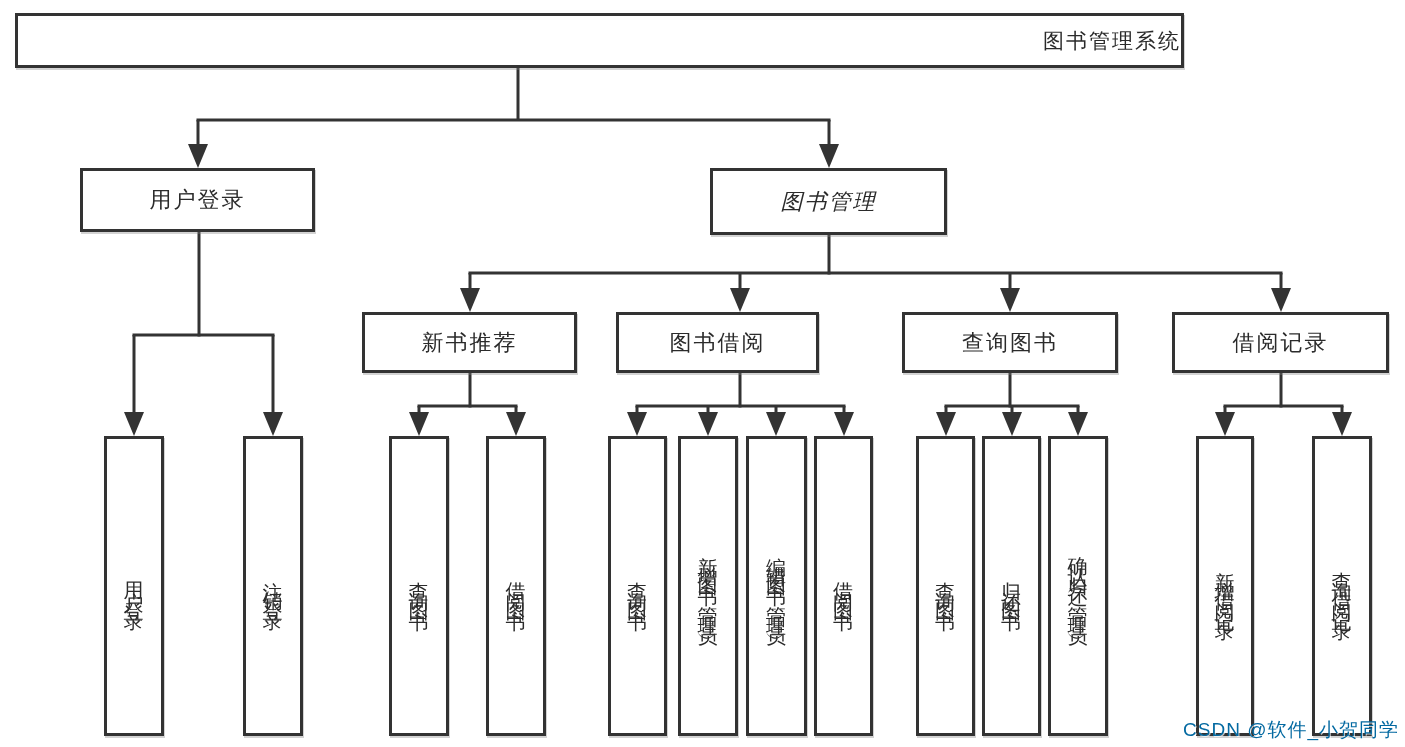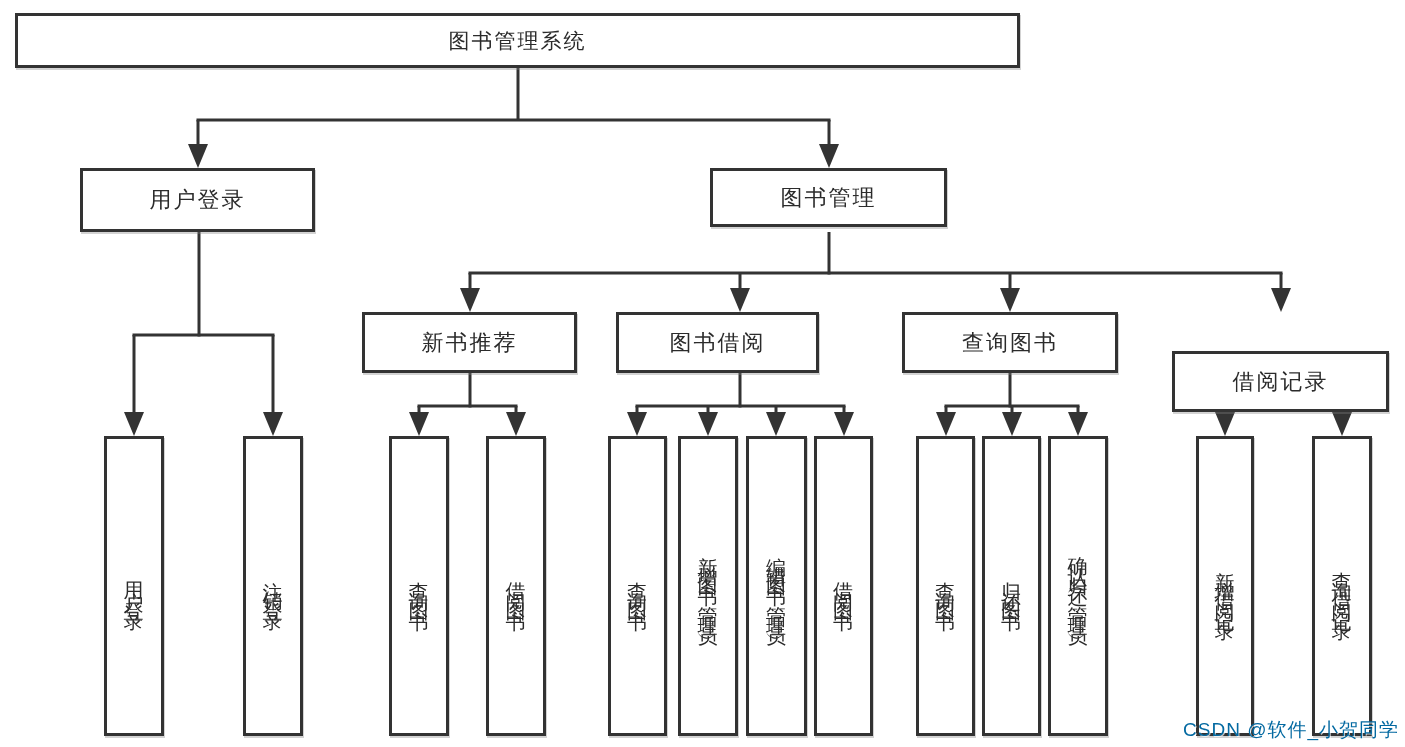--- a/index.html
+++ b/index.html
@@ -103,41 +103,41 @@
   <g>
     <line class="cline" x1="1281" y1="373" x2="1281" y2="407.5"></line>
     <line class="cline" x1="1223.5" y1="406" x2="1343.5" y2="406"></line>
     <line class="cline" x1="1225" y1="406" x2="1225" y2="416"></line>
     <polygon class="ahead" points="1215,412 1235,412 1225,436"></polygon>
     <line class="cline" x1="1342" y1="406" x2="1342" y2="416"></line>
     <polygon class="ahead" points="1332,412 1352,412 1342,436"></polygon>
   </g>
 </svg>
 
-<div class="node" style="left:15px; top:13px; width:1005px; height:55px;">
+<div class="node" style="left:15px; top:13px; width:1169px; height:55px;justify-content:flex-end;">
   <span class="root-label">图书管理系统</span>
 </div>
 
 <div class="node" style="left:80px; top:168px; width:235px; height:64px;">
   <span class="h-label">用户登录</span>
 </div>
-<div class="node" style="left:710px; top:168px; width:237px; height:59px;">
+<div class="node" style="left:710px; top:168px; width:237px; height:67px;font-style:italic;">
   <span class="h-label">图书管理</span>
 </div>
 
 <div class="node" style="left:362px; top:312px; width:215px; height:61px;align-items:center;">
   <span class="h-label">新书推荐</span>
 </div>
 <div class="node" style="left:616px; top:312px; width:203px; height:61px;">
   <span class="h-label">图书借阅</span>
 </div>
 <div class="node" style="left:902px; top:312px; width:216px; height:61px;">
   <span class="h-label">查询图书</span>
 </div>
-<div class="node" style="left:1172px; top:312px; width:217px; height:61px;margin-top:39px;">
+<div class="node" style="left:1172px; top:312px; width:217px; height:61px;">
   <span class="h-label">借阅记录</span>
 </div>
 
 <div class="node v-node" style="left:104px; top:436px; width:60px; height:300px;">
   <span class="v-label">用户登录</span>
 </div>
 <div class="node v-node" style="left:243px; top:436px; width:60px; height:300px;">
   <span class="v-label">注销登录</span>
 </div>
 

